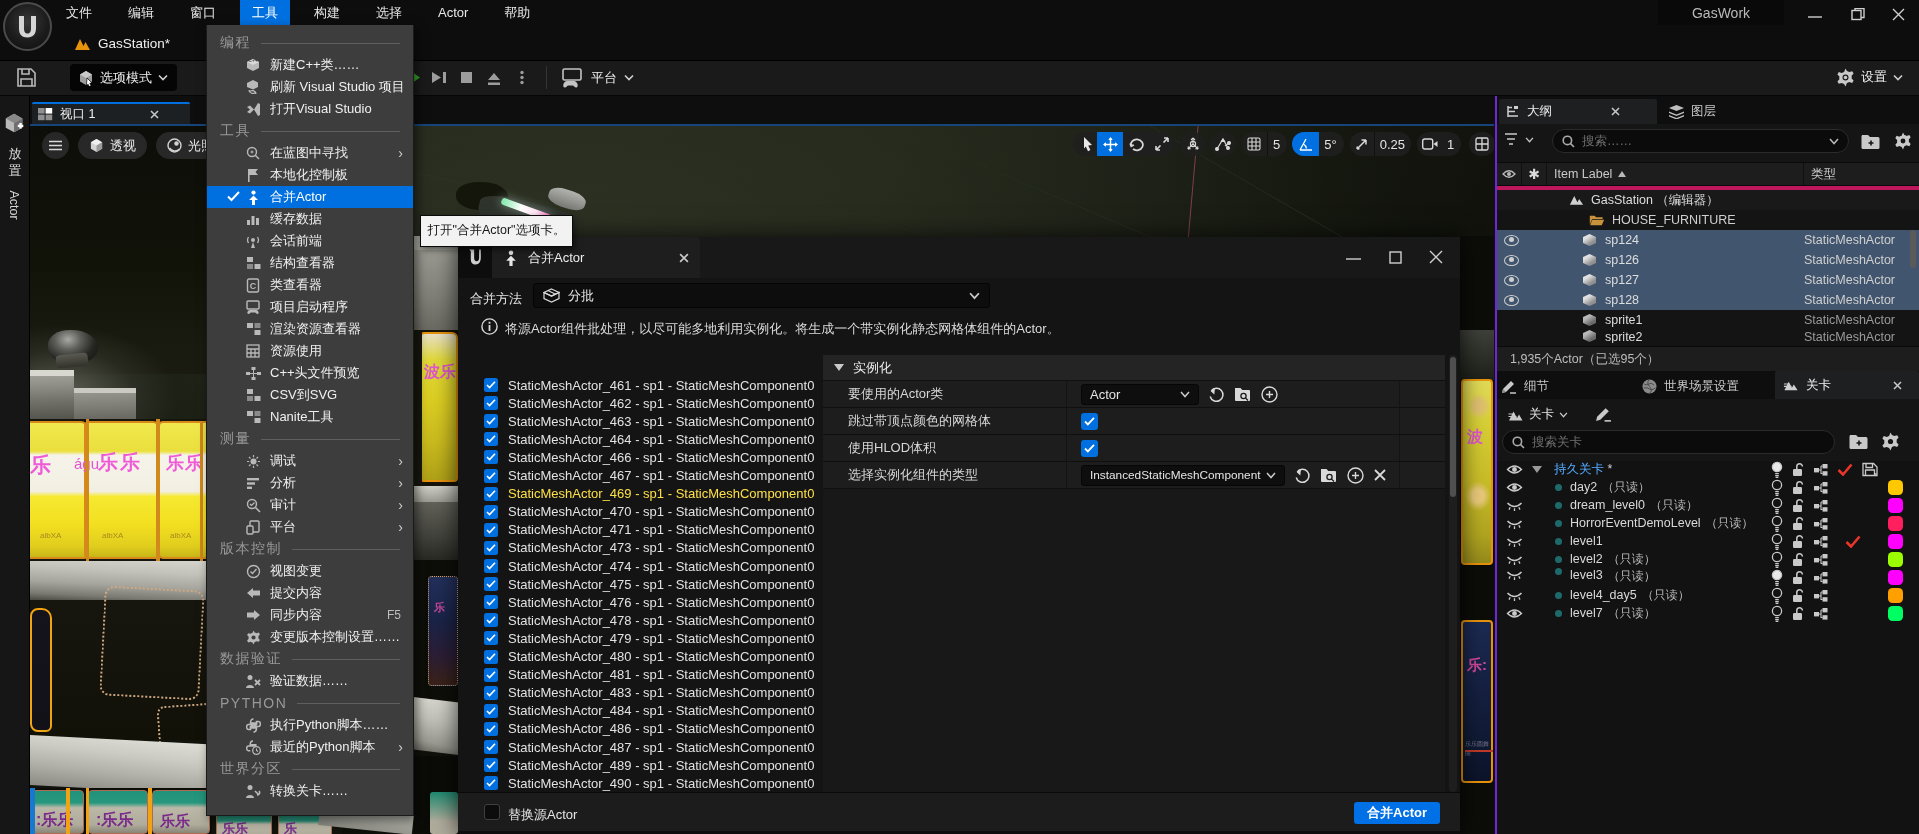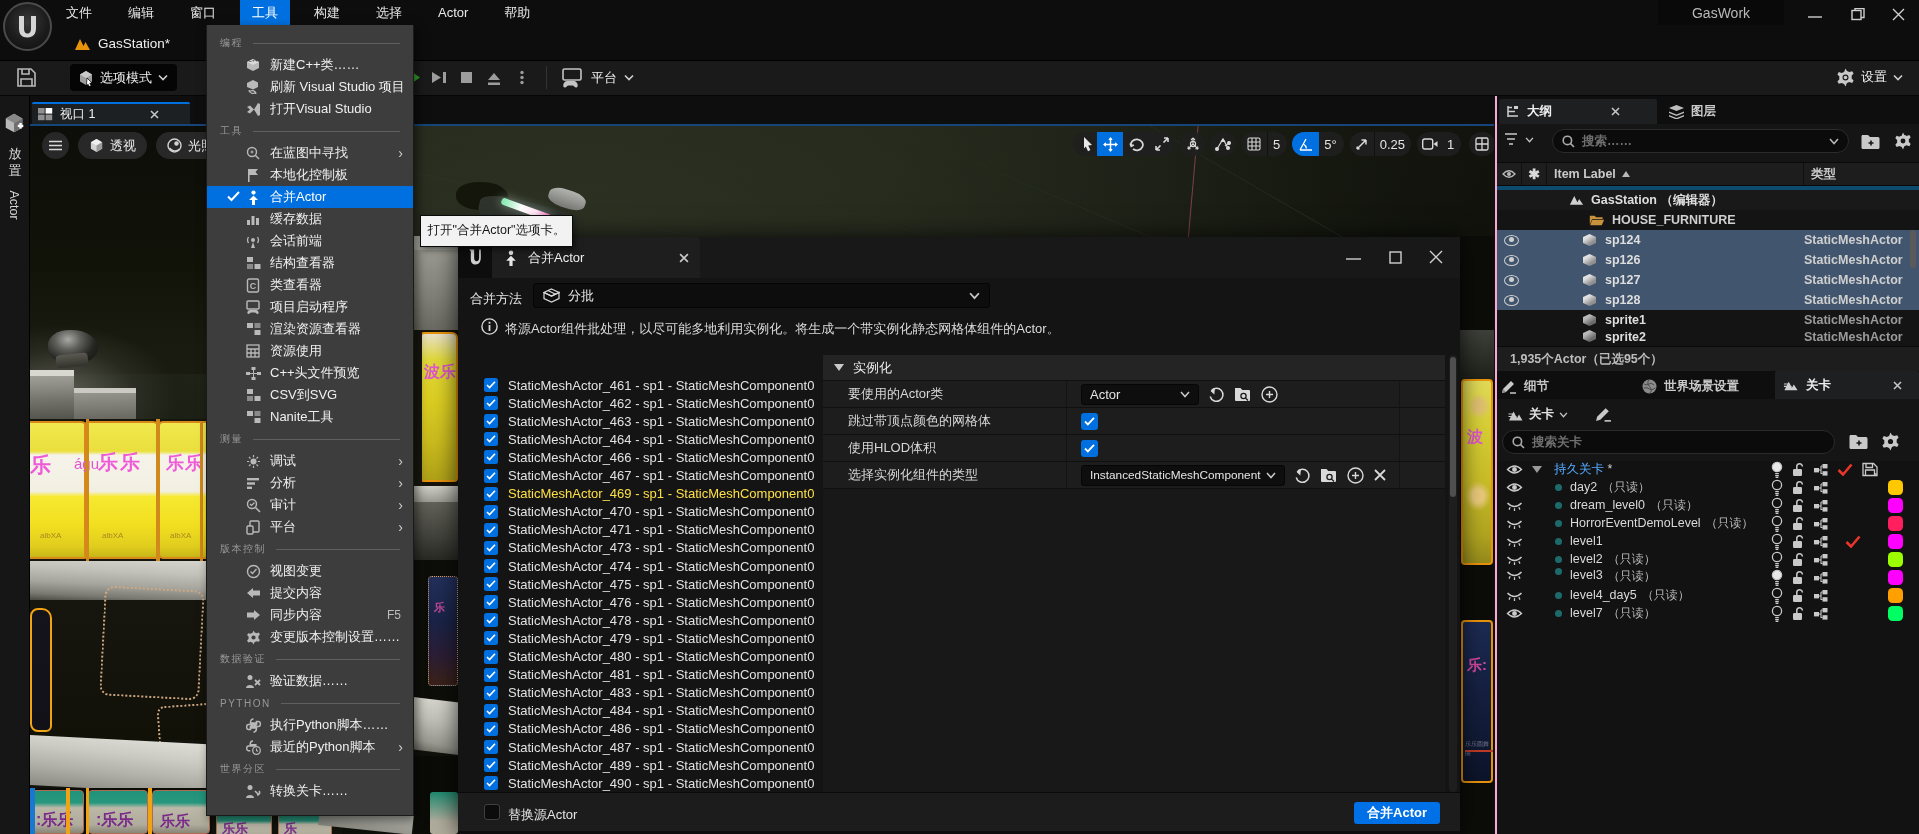--- a/index.html
+++ b/index.html
@@ -378,21 +378,21 @@
 </div>
 <style>
 .bagY{top:2px;height:138px;border-radius:5px 7px 4px 5px;background:
  linear-gradient(180deg,#f0e84e 0%,#eadf3c 21%,#f6f3ea 24%,#f2efe2 51%,#f6e930 55%,#f2df20 76%,#e0cd1e 92%,#c8b618 100%);
  border:2px solid #d8891a;}
 .bagT{top:2px;height:44px;border-radius:4px;background:
  linear-gradient(180deg,#22927a 0%,#27987e 28%,#bcb8a8 40%,#b0ac9c 80%,#8a8678 100%);
  border:1px solid #b06a50;}
 </style>
 
-<div class="abs" style="left:1495px;top:96px;width:424px;height:738px;background:#0c4a6e;border-left:2px solid #f9a8d4;font-weight:bold;">
+<div class="abs" style="left:1495px;top:96px;width:424px;height:738px;background:#be185d;border-left:2px solid #6d28d9;">
 
   <div class="abs" style="left:0;top:0;width:424px;height:28px;background:#0e0e0e;"></div>
   <div class="abs row" style="left:2px;top:3px;width:158px;height:25px;background:#1d1f21;border-radius:2px 2px 0 0;padding-left:7px;gap:7px;">
     <svg width="14" height="13" viewBox="0 0 14 13" stroke="#cfcfcf" stroke-width="1.5" fill="none">
         <path d="M2 1 v11 M2 2.5 h4 M2 6.5 h7 M2 11 h10"></path>
         <rect x="8" y="1" width="4" height="3" fill="#cfcfcf" stroke="none"></rect>
       </svg>
     <span style="color:#efefef;font-size:12.5px;">大纲</span>
     <svg width="9" height="9" viewBox="0 0 9 9" style="margin-left:52px;">
         <path d="M1 1 L8 8 M8 1 L1 8" stroke="#c9c9c9" stroke-width="1.5"></path>
@@ -821,21 +821,21 @@
           <rect x="8.5" y="0" width="5" height="4.4" fill="#c9c9c9"></rect>
           <rect x="8.5" y="7.2" width="5" height="4.4" fill="#c9c9c9"></rect>
           <path d="M5 6 h2 M7 2 v8 M7 2 h1.5 M7 9.5 h1.5" stroke="#c9c9c9" stroke-width="1.1" fill="none"></path>
         </svg>
       </div>
       <div style="position:absolute;left:393px;top:1.5px;width:15px;height:15px;border-radius:4.5px;background:#00ff62;"></div>
     </div>
 </div>
 <style>
 .menu{position:absolute;left:206px;top:25px;width:208px;height:791px;background:#3d3d3d;border:1px solid #1a1a1a;border-top:none;box-shadow:3px 4px 10px rgba(0,0,0,0.55);z-index:50;padding-top:7px;font-size:13px;color:#f0f0f0;}
-.mlab{display:flex;align-items:center;height:22px;padding-left:13px;color:#989898;font-size:10px;letter-spacing:1.5px;}
+.mlab{display:flex;align-items:center;height:22px;padding-left:13px;color:#989898;font-size:14px;letter-spacing:1.5px;}
 .mlab::after{content:'';flex:1;height:1px;background:#5f5f5f;margin:0 13px 0 10px;}
 .mi{display:flex;align-items:center;height:22px;padding-left:24px;position:relative;}
 .mi .ic{width:16px;height:16px;margin:0 9px 0 14px;flex:none;display:flex;align-items:center;justify-content:center;}
 .mi.on{background:#0070e0;color:#fff;}
 .msub{position:absolute;right:10px;font-size:14px;color:#cfcfcf;font-family:"Liberation Sans",sans-serif;}
 .mkey{position:absolute;right:12px;font-size:12px;color:#bdbdbd;}
 .mchk{position:absolute;left:20px;top:5px;}
 </style>
 <div class="menu">
   <div class="mlab">编程</div>

